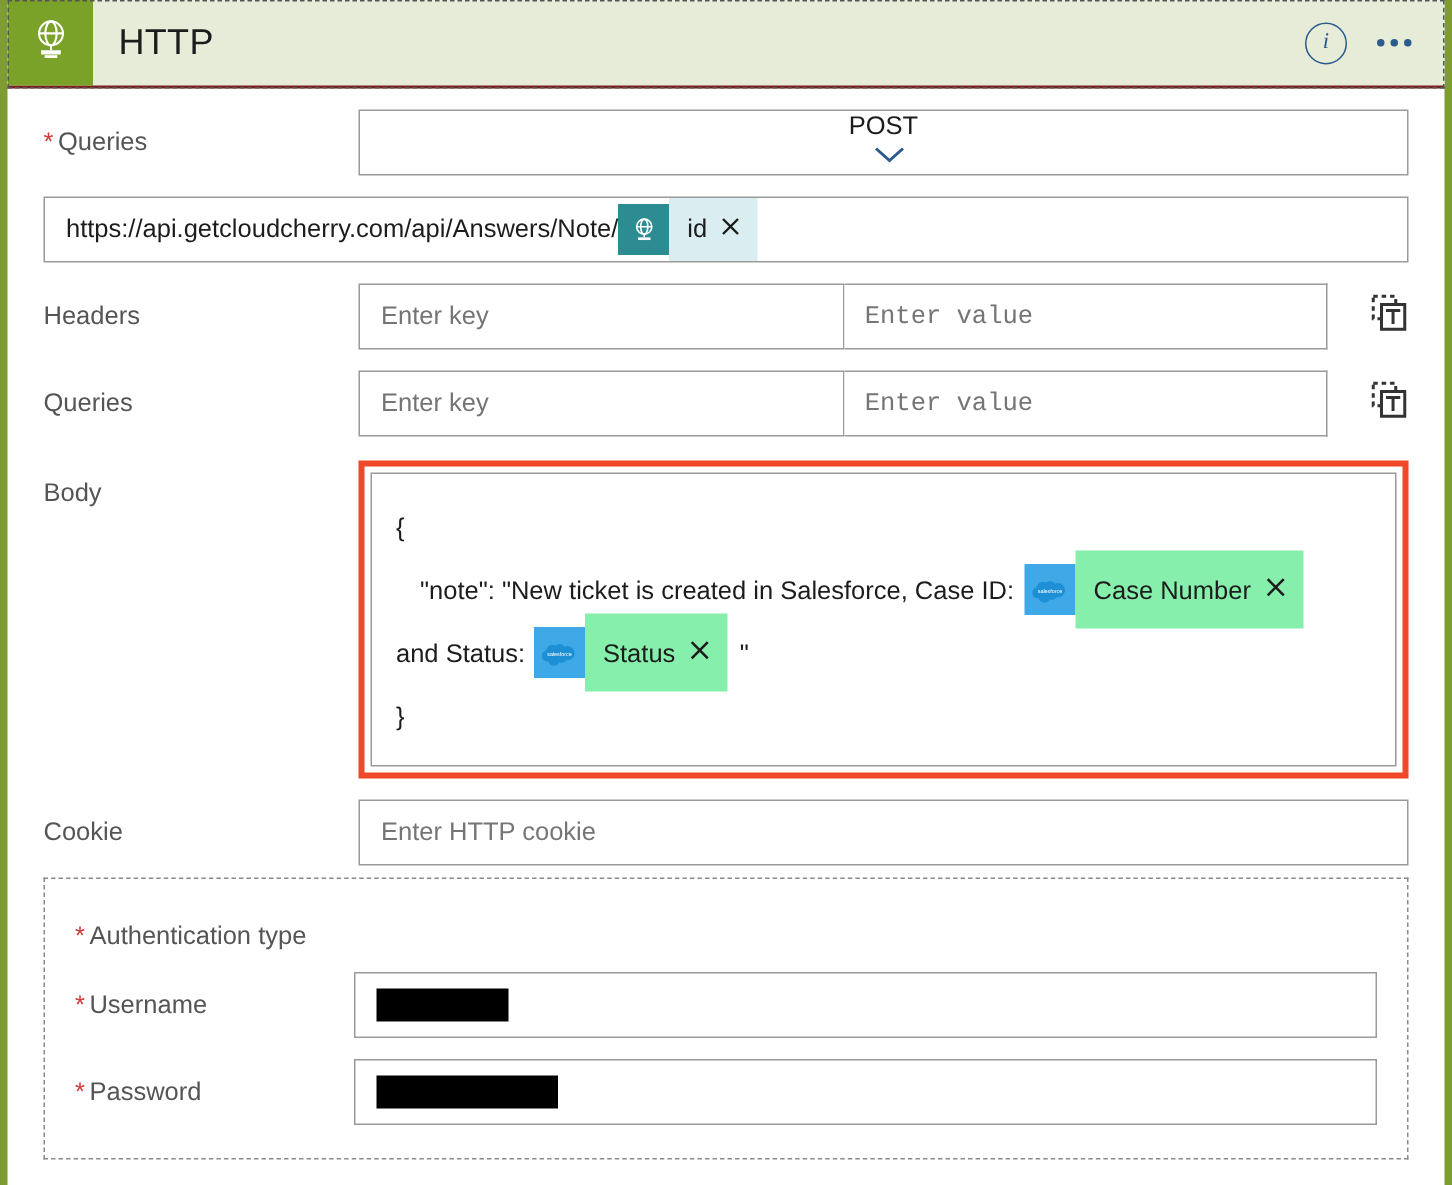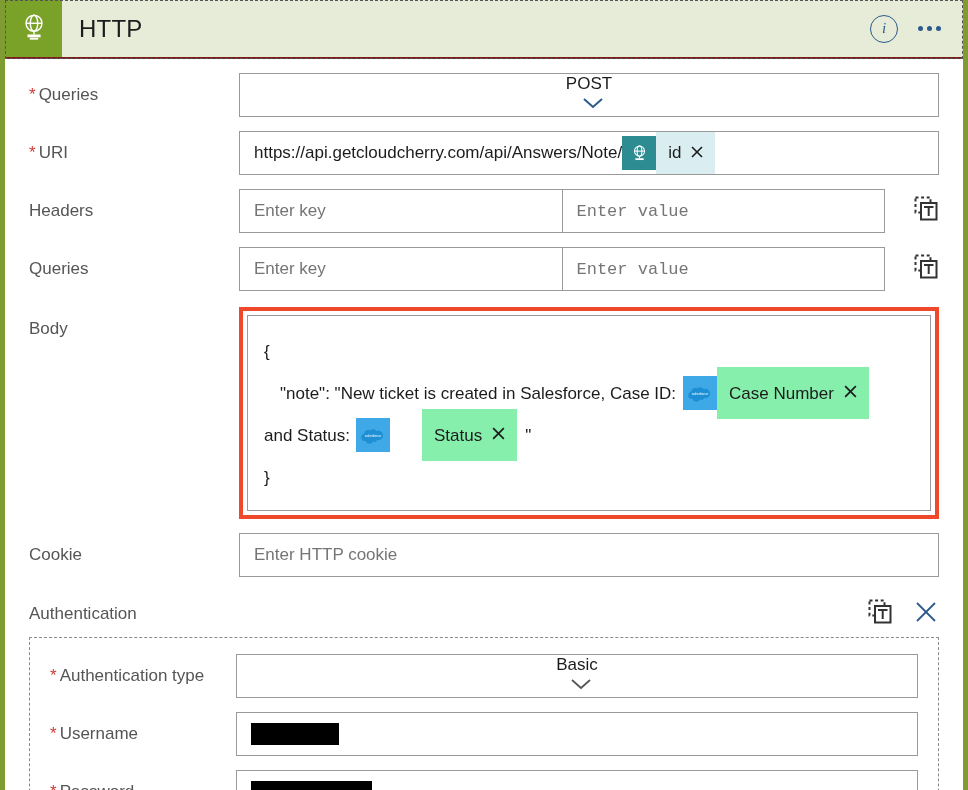--- a/index.html
+++ b/index.html
@@ -312,23 +312,20 @@
           <span class="chevron">
             <svg width="28" height="16" viewBox="0 0 28 16" fill="none" stroke="#2b5a8c" stroke-width="2">
               <polyline points="5,4 14,12 23,4"></polyline>
             </svg>
           </span>
         </div>
       </div>
     </div>
 
     <div class="row">
-      <div class="row-label">
-        <span class="req">*</span><span>URI</span>
-      </div>
       <div class="row-control">
         <div class="input-box uri-box">
           <span class="uri-text">https://api.getcloudcherry.com/api/Answers/Note/</span>
           <span class="chip">
             <span class="chip-icon teal">
               <svg width="19" height="19" viewBox="0 0 32 32" fill="none" stroke="#ffffff" stroke-width="1.8">
                 <circle cx="16" cy="12" r="8.5"></circle>
                 <ellipse cx="16" cy="12" rx="4" ry="8.5"></ellipse>
                 <line x1="7.5" y1="12" x2="24.5" y2="12"></line>
                 <line x1="16" y1="20.5" x2="16" y2="24"></line>
@@ -411,21 +408,21 @@
                       <line x1="2" y1="2" x2="12" y2="12"></line>
                         <line x1="12" y1="2" x2="2" y2="12"></line>
                     </svg>
                   </span>
                 </span>
               </span>
             </div>
 
             <div class="code-line">
               <span>and Status:</span>
-              <span class="chip" style="margin-left:6px;gap:32px;">
+              <span class="chip" style="margin-left:6px;">
                 <span class="chip-icon sf">
                   <svg width="24" height="17" viewBox="0 0 40 28">
                     <path d="M15.5 5.5a6.6 6.6 0 0 1 10.1 1.2 8 8 0 0 1 3.2-.7c4.3 0 7.8 3.5 7.8 7.9s-3.5 7.9-7.8 7.9c-.5 0-1 0-1.5-.15a5.7 5.7 0 0 1-7.5 2.35 6.5 6.5 0 0 1-12.1-.9 6 6 0 0 1-1.3.15 6.2 6.2 0 0 1-1.3-12.2 7.1 7.1 0 0 1 10.4-5.55z" fill="#1d8fd4"></path>
                     <text x="20" y="17" font-family="'Liberation Sans',sans-serif" font-size="6" fill="#ffffff" text-anchor="middle">salesforce</text>
                   </svg>
                 </span>
                 <span class="chip-body sf-bg">
                   <span>Status</span>
                   <span class="chip-x">
                     <svg width="15" height="15" viewBox="0 0 14 14" stroke="#1c1c1c" stroke-width="1.6">
@@ -447,55 +444,26 @@
       </div>
     </div>
 
     <div class="row">
       <div class="row-label">Cookie</div>
       <div class="row-control">
         <input class="input-box placeholder-text" style="width: 100%;" placeholder="Enter HTTP cookie">
       </div>
     </div>
 
-    <div class="auth-header-row">
-      <div class="auth-title">Authentication</div>
-      <div class="auth-header-actions">
-        <span class="text-mode-icon" style="margin-left:0;">
-          <svg width="26" height="26" viewBox="0 0 26 26" fill="none">
-            <rect x="2.5" y="1.5" width="15" height="15" stroke="#333" stroke-width="2" stroke-dasharray="3 2.6"></rect>
-            <rect x="8" y="7" width="15.5" height="16.5" fill="#ffffff" stroke="#333" stroke-width="2"></rect>
-            <line x1="11" y1="11" x2="20.5" y2="11" stroke="#333" stroke-width="2"></line>
-            <line x1="15.7" y1="11" x2="15.7" y2="20" stroke="#333" stroke-width="2"></line>
-          </svg>
-        </span>
-        <span class="close-x">
-          <svg width="26" height="26" viewBox="0 0 26 26" stroke="#2b5a8c" stroke-width="1.8">
-            <line x1="4" y1="4" x2="22" y2="22"></line>
-              <line x1="22" y1="4" x2="4" y2="22"></line>
-          </svg>
-        </span>
-      </div>
-    </div>
 
     <div class="auth-panel">
 
       <div class="row">
         <div class="row-label">
           <span class="req">*</span><span>Authentication type</span>
-        </div>
-        <div class="row-control">
-          <div class="input-box select-box">
-            <span>Basic</span>
-            <span class="chevron">
-              <svg width="28" height="16" viewBox="0 0 28 16" fill="none" stroke="#555" stroke-width="1.7">
-                <polyline points="5,4 14,12 23,4"></polyline>
-              </svg>
-            </span>
-          </div>
         </div>
       </div>
 
       <div class="row">
         <div class="row-label">
           <span class="req">*</span><span>Username</span>
         </div>
         <div class="row-control">
           <div class="input-box">
             <span class="redacted user"></span>

